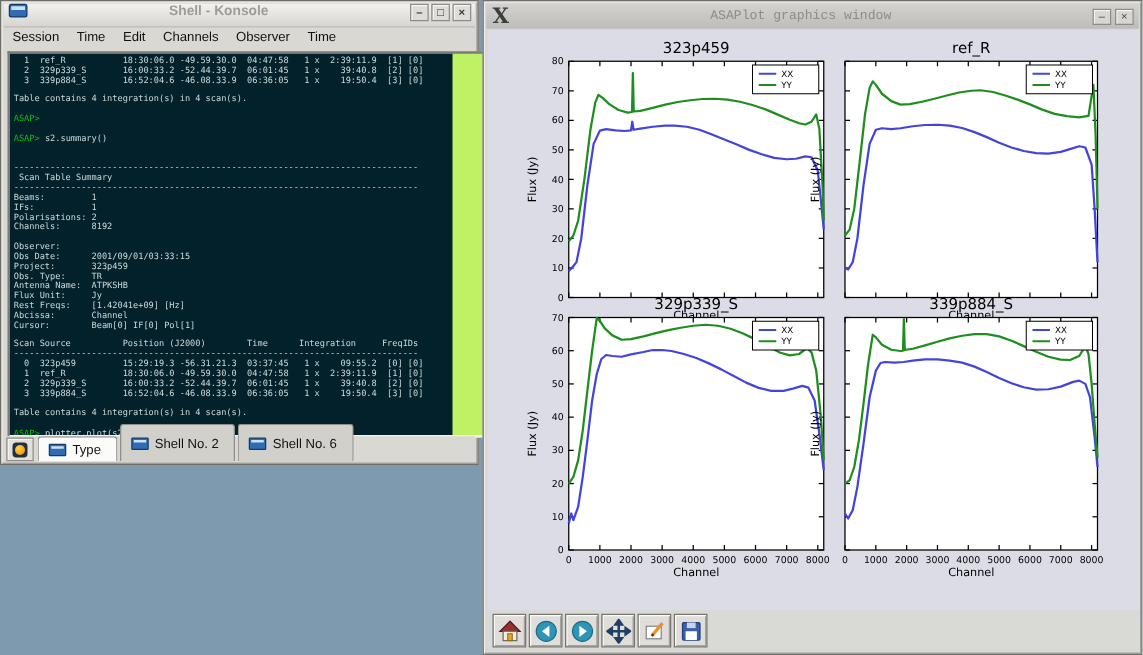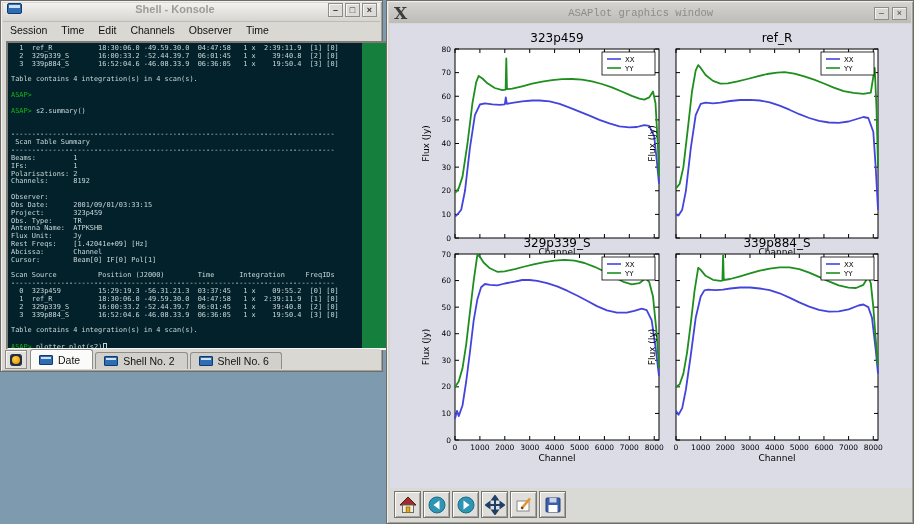--- a/index.html
+++ b/index.html
@@ -22,21 +22,21 @@
   .k-wbtns { display:flex; gap:2px; margin-right:3px; }
   .k-wbtn { width:15px; height:14px; background:#dedcd8; border:1px solid #8f8d89;
     box-shadow: inset 1px 1px 0 #f7f6f4; font-size:9px; line-height:12px; text-align:center;
     color:#333; font-weight:bold; }
   .k-menubar { position:absolute; left:2px; top:22px; right:2px; height:17px;
     background:#dad8d3; display:flex; align-items:flex-start; }
   .k-menuitem { font-size:10.5px; color:#111; padding:1px 7px; }
   .k-termpanel { position:absolute; left:5px; top:40px; width:435px; height:309px;
     border-top:2px solid #7d7b77; border-left:2px solid #7d7b77;
     border-bottom:2px solid #f6f5f3; border-right:2px solid #f6f5f3;
-    background:#15803d; }
+    background:#bef264; }
   .k-term { position:absolute; left:0; top:0; width:354px; height:100%;
     background:#02212b; padding:2px 0 0 3px; overflow:hidden;
     font-family:"DejaVu Sans Mono", monospace; font-size:6.9px; line-height:7.85px;
     color:#ccdada; white-space:pre; }
   .tl { height:7.85px; }
   .seg-p { color:#15b715; }
   .seg-w { color:#ccdada; }
   .cursor { display:inline-block; width:4px; height:7px; border:1px solid #c4d2d2;
     vertical-align:-1px; margin-left:1px; }
   .k-scroll { position:absolute; right:0; top:0; width:15px; height:100%;
@@ -59,21 +59,21 @@
     background:#dad8d3; display:flex; align-items:flex-end; }
   .k-newbtn { width:22px; height:19px; margin:0 3px 0 2px; background:#e2e0dc;
     border:1px solid #8f8d89; box-shadow:inset 1px 1px 0 #f7f6f4;
     display:flex; align-items:center; justify-content:center; }
   .k-newbtn .bulb { width:12px; height:12px; border-radius:3px; background:#23313d;
     position:relative; }
   .k-newbtn .bulb::before { content:""; position:absolute; left:2px; top:2px; width:8px; height:8px;
     border-radius:50%; background:radial-gradient(circle at 35% 30%, #ffd24a, #f08a00); }
   .k-tab { display:flex; align-items:center; gap:5px; padding:0 12px 0 8px;
     font-size:10.5px; color:#111; border:1px solid #8f8d89; border-bottom:none;
-    border-radius:3px 3px 0 0; height:17px; background:#d2d0cb; margin-right:2px; }
+    border-radius:3px 3px 0 0; height:30px; background:#d2d0cb; margin-right:2px; }
   .k-tab.active { background:#fbfbfa; height:20px; box-shadow:inset 1px 1px 0 #ffffff; }
   .tab-icon { width:14px; height:10px; background:#2e6db4; border:1px solid #123a6b;
     border-radius:1px; position:relative; }
   .tab-icon::before { content:""; position:absolute; left:1px; top:1px; right:1px; height:2px;
     background:#cfe0f2; }
 
   
   #plotwin { position:absolute; left:386px; top:0; width:528px; height:524px;
     background:#d9d7d2; border:1px solid #6f6d69;
     box-shadow: inset 1px 1px 0 #f0efec, inset -1px -1px 0 #a3a19c; }
@@ -126,21 +126,21 @@
         <div class="sb-btn sb-b2">▼</div>
       </div>
     </div>
     <div class="k-tabbar">
       <div class="k-newbtn">
         <div class="bulb"></div>
       </div>
       <span id="ktabs" style="display:flex;align-items:flex-end;">
           <span class="k-tab active">
             <span class="tab-icon"></span>
-            <span>Date</span>
+            <span>Type</span>
           </span>
           <span class="k-tab">
             <span class="tab-icon"></span>
             <span>Shell No. 2</span>
           </span>
           <span class="k-tab">
             <span class="tab-icon"></span>
             <span>Shell No. 6</span>
           </span>
         </span>

